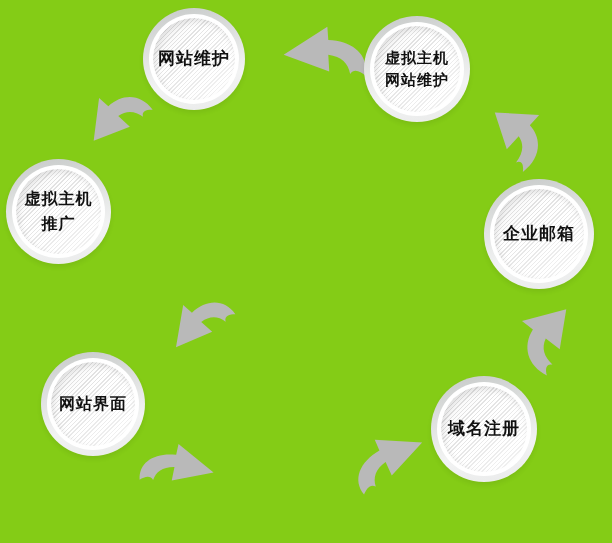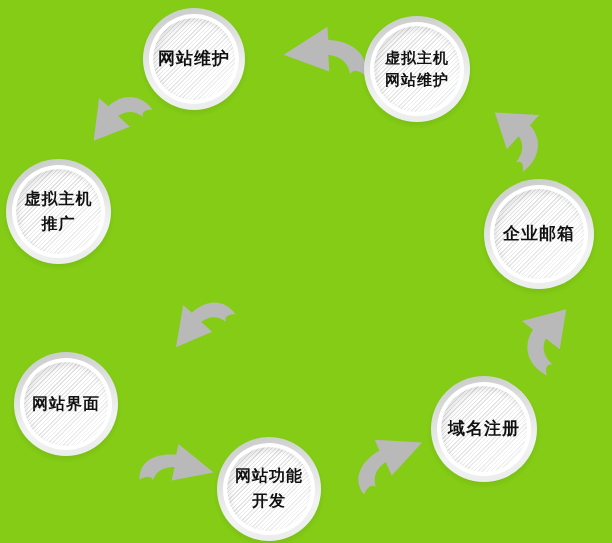--- a/index.html
+++ b/index.html
@@ -144,40 +144,30 @@
   <div class="node" style="left:484px; top:179px; width:110px; height:110px;">
     <div class="ring-white">
       <div class="hatch">
         <div class="label fs17">
           <div>企业邮箱</div>
         </div>
       </div>
     </div>
   </div>
 
-  <div class="node" style="left:14px; top:352px; width:104px; height:104px;">
+  <div class="node" style="left:41px; top:352px; width:104px; height:104px;">
     <div class="ring-white">
       <div class="hatch">
         <div class="label fs16">
           <div>网站界面</div>
         </div>
       </div>
     </div>
   </div>
 
-  <div class="node" style="left:217px; top:437px; width:104px; height:104px;">
-    <div class="ring-white">
-      <div class="hatch">
-        <div class="label fs16">
-          <div>网站功能</div>
-          <div>开发</div>
-        </div>
-      </div>
-    </div>
-  </div>
 
   <div class="node" style="left:431px; top:376px; width:106px; height:106px;">
     <div class="ring-white">
       <div class="hatch">
         <div class="label fs17">
           <div>域名注册</div>
         </div>
       </div>
     </div>
   </div>

